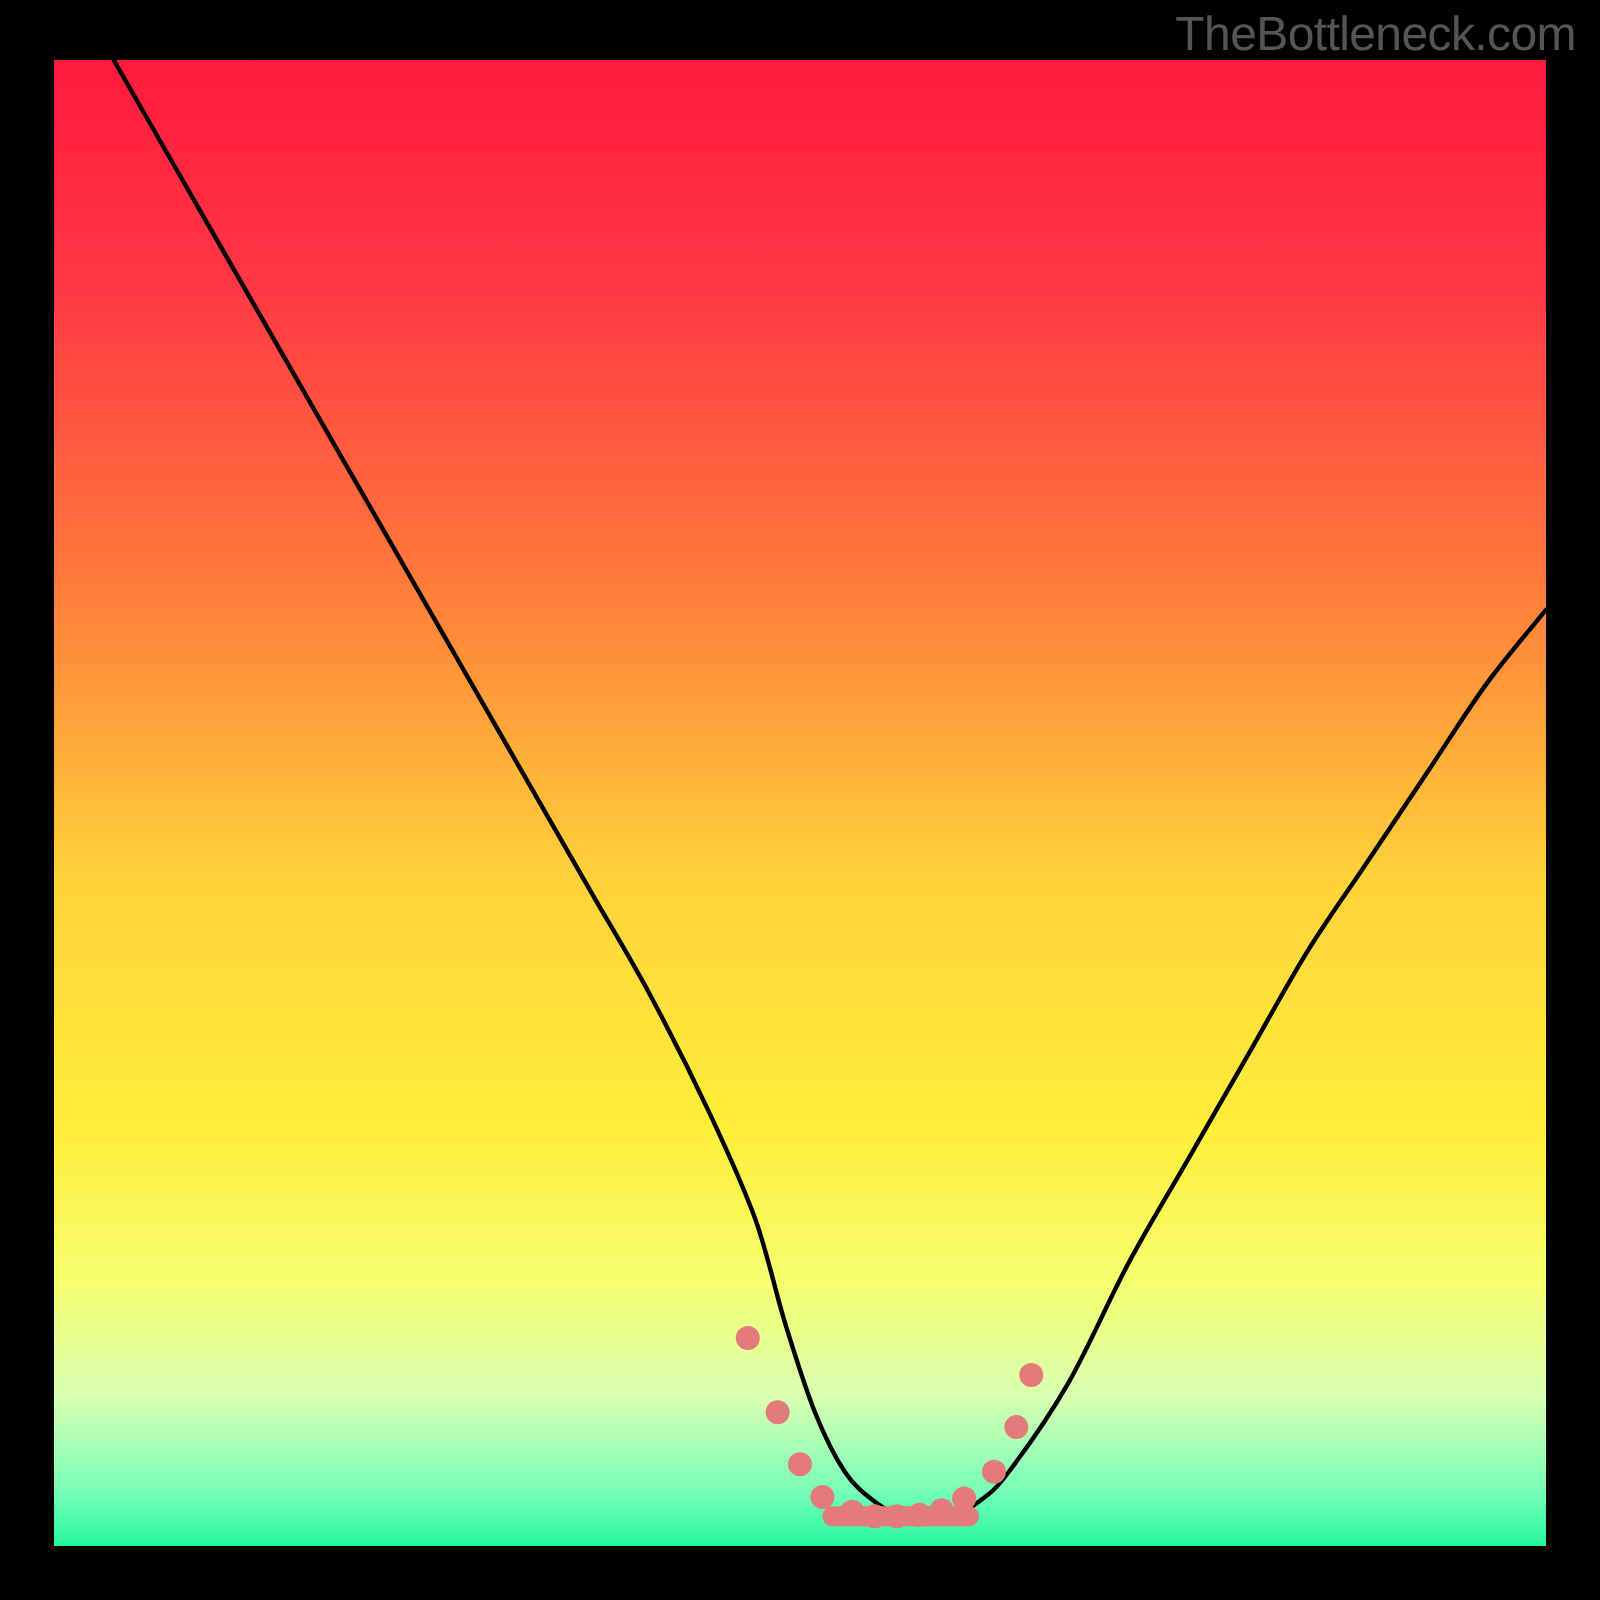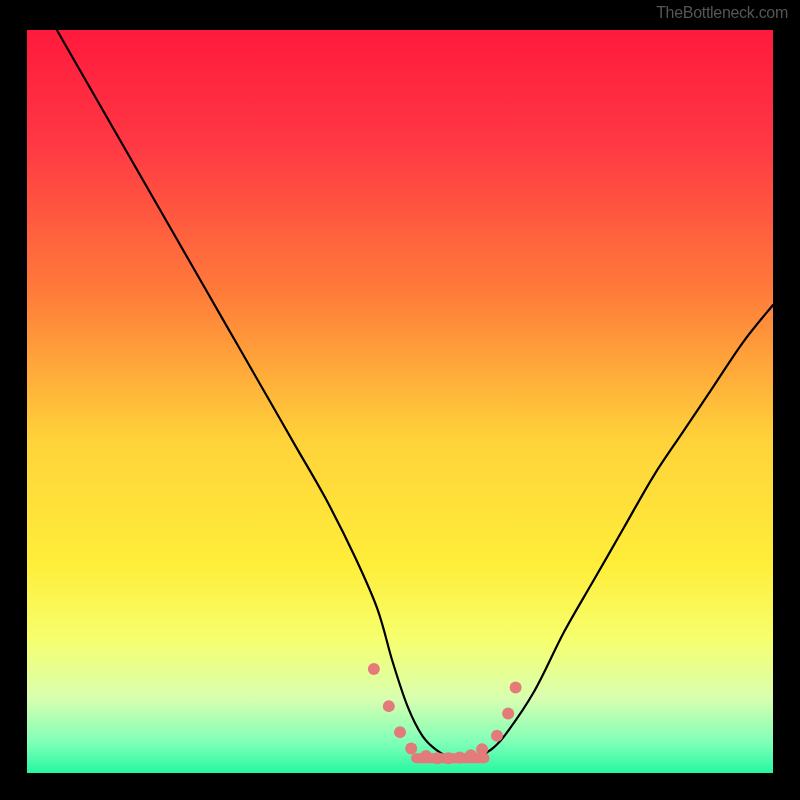--- a/index.html
+++ b/index.html
@@ -15,21 +15,21 @@
     position: relative;
     width: 800px;
     height: 800px;
     background: #000;
   }
   .watermark {
     position: absolute;
     top: 4px;
     right: 12px;
     color: #555;
-    font-size: 16px;
+    font-size: 24px;
     font-weight: 500;
     letter-spacing: -0.3px;
     user-select: none;
   }
   .plot-wrap {
     position: absolute;
     left: 27px;
     top: 30px;
     width: 746px;
     height: 743px;

